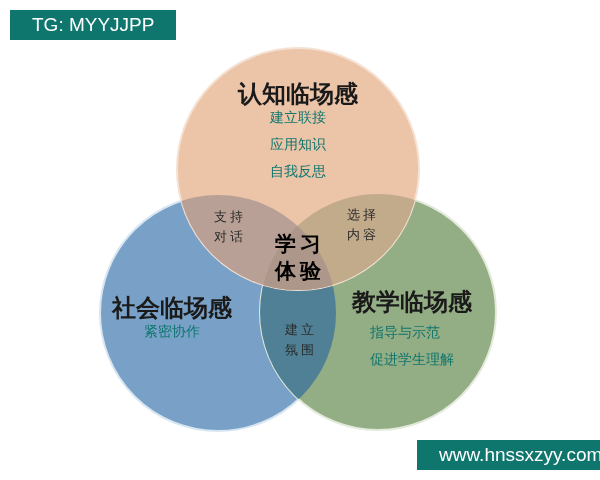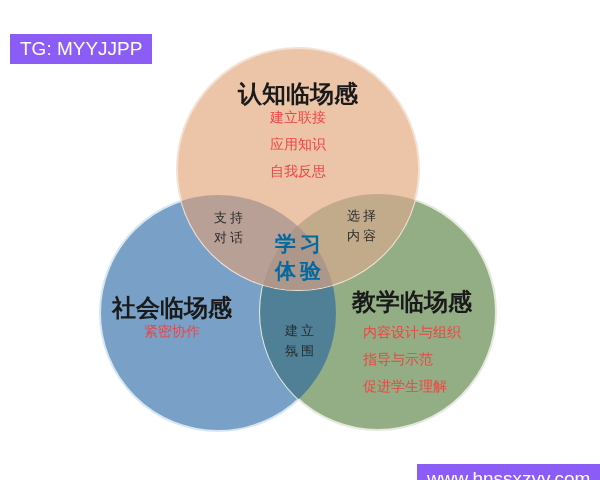--- a/index.html
+++ b/index.html
@@ -1,25 +1,25 @@
 <!DOCTYPE html>
 <html><head>
 <meta charset="utf-8">
 <style>
   html,body{margin:0;padding:0;}
   body{width:600px;height:480px;background:#ffffff;position:relative;overflow:hidden;font-family:"DejaVu Sans","Liberation Sans",sans-serif;}
-  .wm{position:absolute;background:#8b5cf6;color:#ffffff;font-family:"Liberation Sans",sans-serif;font-size:19px;line-height:30px;padding:0 10px;margin-top:24px;}
+  .wm{position:absolute;background:#0f766e;color:#ffffff;font-family:"Liberation Sans",sans-serif;font-size:19px;line-height:30px;padding:0 22px;}
   #wm-top{left:10px;top:10px;}
   #wm-bottom{left:417px;top:440px;}
   svg{position:absolute;left:0;top:0;}
   .lbl{position:absolute;text-align:center;white-space:nowrap;}
   .title{font-weight:bold;font-size:24px;color:#1a1a1a;}
-  .item{font-size:14px;color:#ef4444;line-height:27px;}
-  .ov{font-family:Liberation Sans, sans-serif;font-size:13px;color:#2a2a2a;line-height:20px;letter-spacing:3px;}
-  .center{font-family:"DejaVu Serif","Liberation Serif",serif;font-size:21px;font-weight:bold;color:#0369a1;line-height:27px;letter-spacing:4px;}
+  .item{font-size:14px;color:#0f766e;line-height:27px;}
+  .ov{font-family:Liberation Mono, monospace;font-size:13px;color:#2a2a2a;line-height:20px;letter-spacing:3px;}
+  .center{font-family:"DejaVu Serif","Liberation Serif",serif;font-size:21px;font-weight:bold;color:#000000;line-height:27px;letter-spacing:4px;}
 </style>
 </head>
 <body>
 
 <div class="wm" id="wm-top">TG: MYYJJPP</div>
 
 <svg width="600" height="480">
   <defs>
     <clipPath id="cTop">
         <circle cx="298" cy="169" r="121"></circle>
@@ -49,21 +49,20 @@
   <div class="item">自我反思</div>
 </div>
 
 <div class="lbl title" style="left:172px;top:292px;transform:translateX(-50%);">社会临场感</div>
 <div class="lbl" style="left:172px;top:318px;transform:translateX(-50%);">
   <div class="item">紧密协作</div>
 </div>
 
 <div class="lbl title" style="left:412px;top:286px;transform:translateX(-50%);">教学临场感</div>
 <div class="lbl" style="left:412px;top:319px;transform:translateX(-50%);text-align:left;">
-  <div class="item">内容设计与组织</div>
   <div class="item">指导与示范</div>
   <div class="item">促进学生理解</div>
 </div>
 
 <div class="lbl ov" style="left:230px;top:208px;transform:translateX(-50%);">
   <div>支持</div>
   <div>对话</div>
 </div>
 <div class="lbl ov" style="left:363px;top:206px;transform:translateX(-50%);">
   <div>选择</div>

